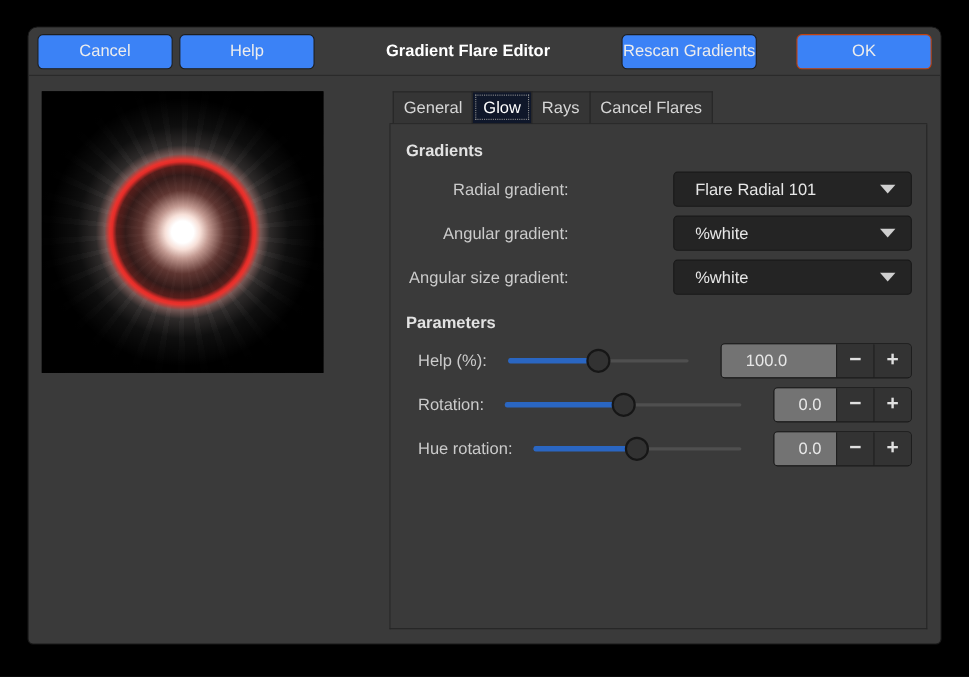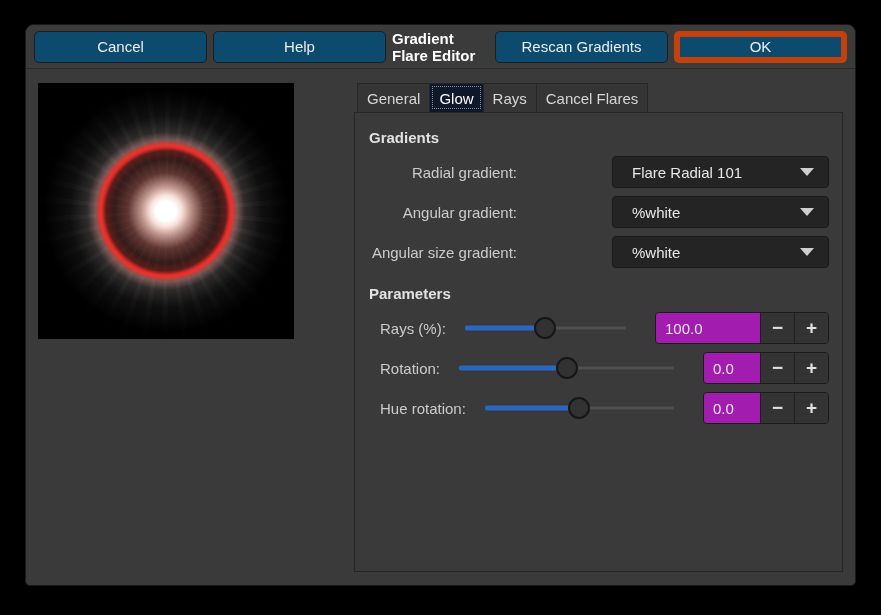--- a/index.html
+++ b/index.html
@@ -13,26 +13,26 @@
     overflow:hidden;
   }
 
   
   .header {
     height:44px; display:flex; align-items:center;
     padding:0 8px; gap:6px;
     background:#3b3b3b; border-bottom:1px solid #2a2a2a;
   }
   .btn {
-    height:32px; width:173px; flex:0 0 auto;
-    background:#0c4a6e; border:1px solid #1e1e1e; border-radius:5px;
+    height:32px; width:123px; flex:0 0 auto;
+    background:#3b82f6; border:1px solid #1e1e1e; border-radius:5px;
     color:#ededed; font-size:15px; display:flex; align-items:center; justify-content:center;
     cursor:default;
   }
-  .btn.suggested { border:6px solid #c2410c; }
+  .btn.suggested { border:1px solid #c2410c;margin-left:30px; }
   .title-zone { flex:1; display:flex; align-items:center; justify-content:center; }
   .win-title { color:#ffffff; font-weight:bold; font-size:15px; }
 
   
   .body { display:flex; padding:14px 12px 0 12px;gap:48px; }
 
   .preview {
     width:256px; height:256px; flex:0 0 auto; position:relative;
     background:
       radial-gradient(circle at 50% 50%,
@@ -100,22 +100,22 @@
     height:3px; background:#4f4f4f; border-radius:2px;
   }
   .slider-fill { position:absolute; left:0; top:-1px; height:5px; width:var(--pct); background:#2a66c2; border-radius:2px; }
   .slider-thumb {
     position:absolute; top:50%; left:var(--pct); transform:translate(-50%,-50%);
     width:22px; height:22px; border-radius:50%;
     background:#323232; border:2px solid #161616;
   }
   .spin-group { display:flex; flex:0 0 auto; height:32px; border:1px solid #1a1a1a; border-radius:4px; overflow:hidden; }
   .spin-entry {
-    background:#a21caf; color:#e7e7e7; font-size:15px;
-    display:flex; align-items:center; padding-left:9px; width:104px;
+    background:#737373; color:#e7e7e7; font-size:15px;
+    display:flex; align-items:center; padding-left:22px; width:104px;
   }
   .spin-entry.narrow { width:56px; }
   .spin-btn {
     width:34px; background:#333333; border-left:1px solid #1f1f1f;
     display:flex; align-items:center; justify-content:center;
     color:#e0e0e0; font-size:19px; font-weight:bold; cursor:default;
   }
 </style>
 </head>
 <body>
@@ -179,21 +179,21 @@
               </div>
             </div>
 
           </div>
 
           <div class="frame-heading" style="margin-top:17px;">Parameters</div>
 
           <div class="section-rows">
 
             <div class="param-row">
-              <span class="param-label">Rays (%):</span>
+              <span class="param-label">Help (%):</span>
               <div class="slider" style="--pct: 50%;">
                 <div class="slider-track">
                   <div class="slider-fill"></div>
                 </div>
                 <div class="slider-thumb"></div>
               </div>
               <div class="spin-group">
                 <div class="spin-entry">100.0</div>
                 <div class="spin-btn">−</div>
                 <div class="spin-btn">+</div>

